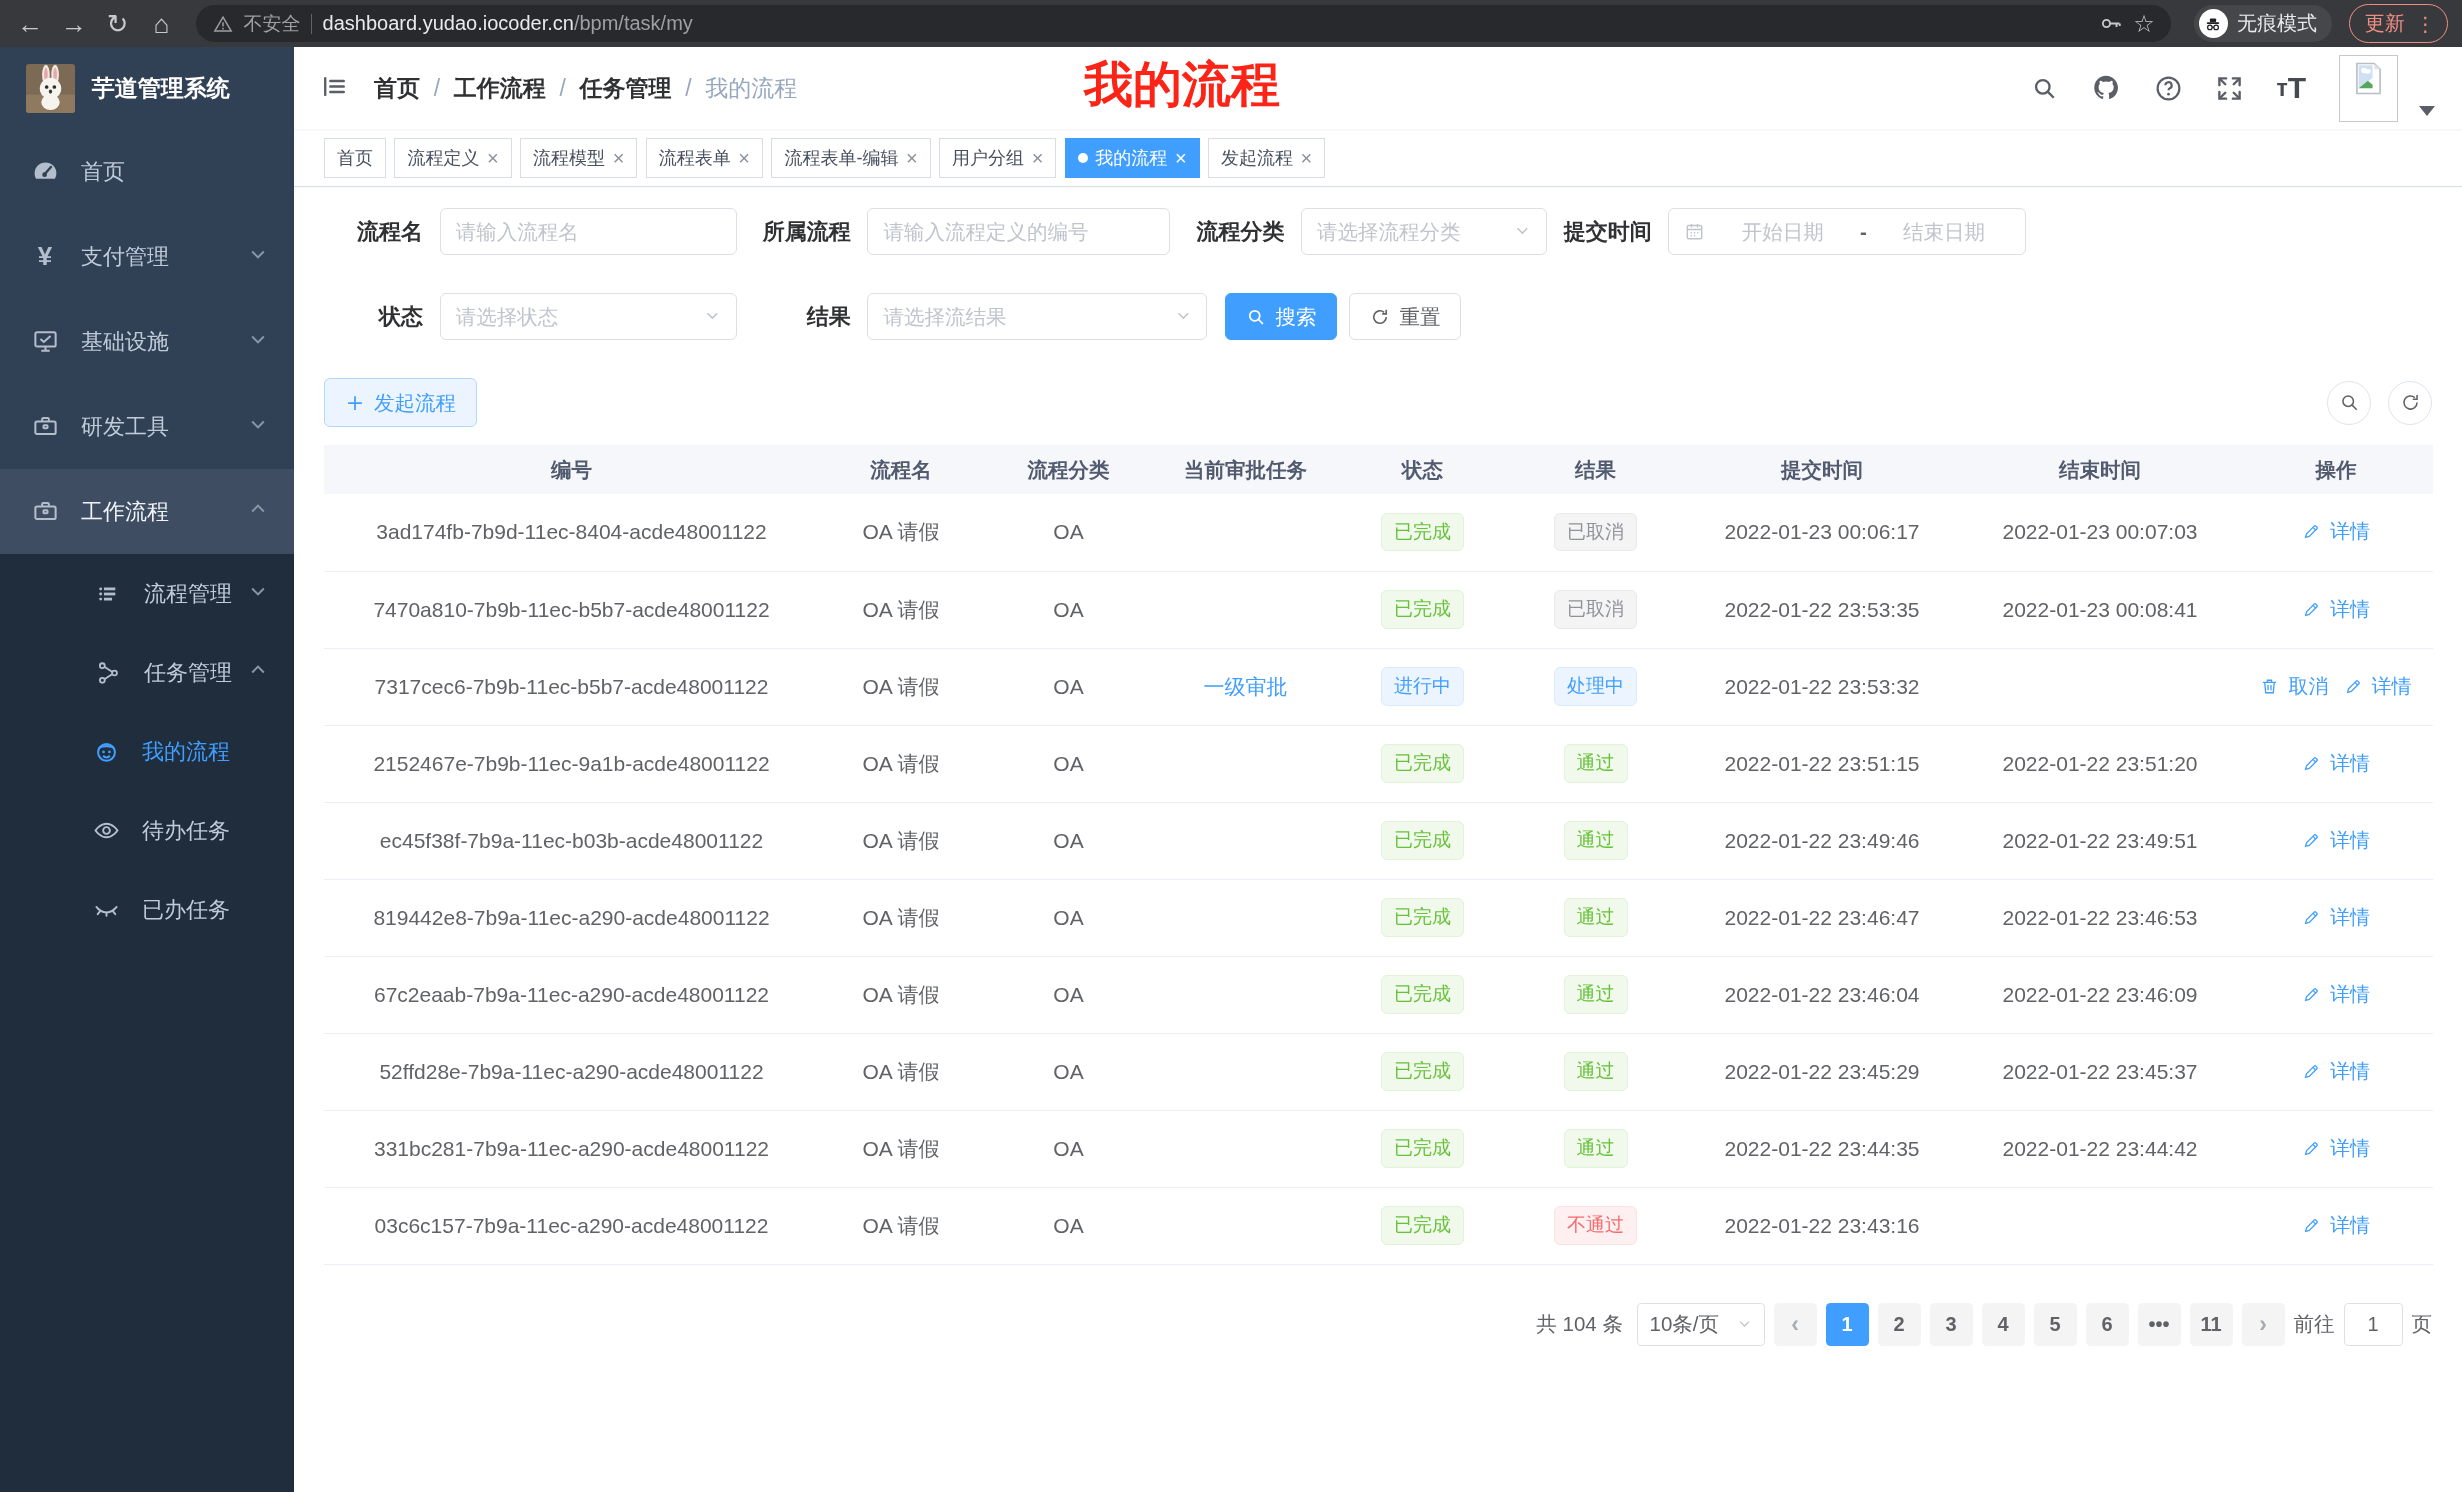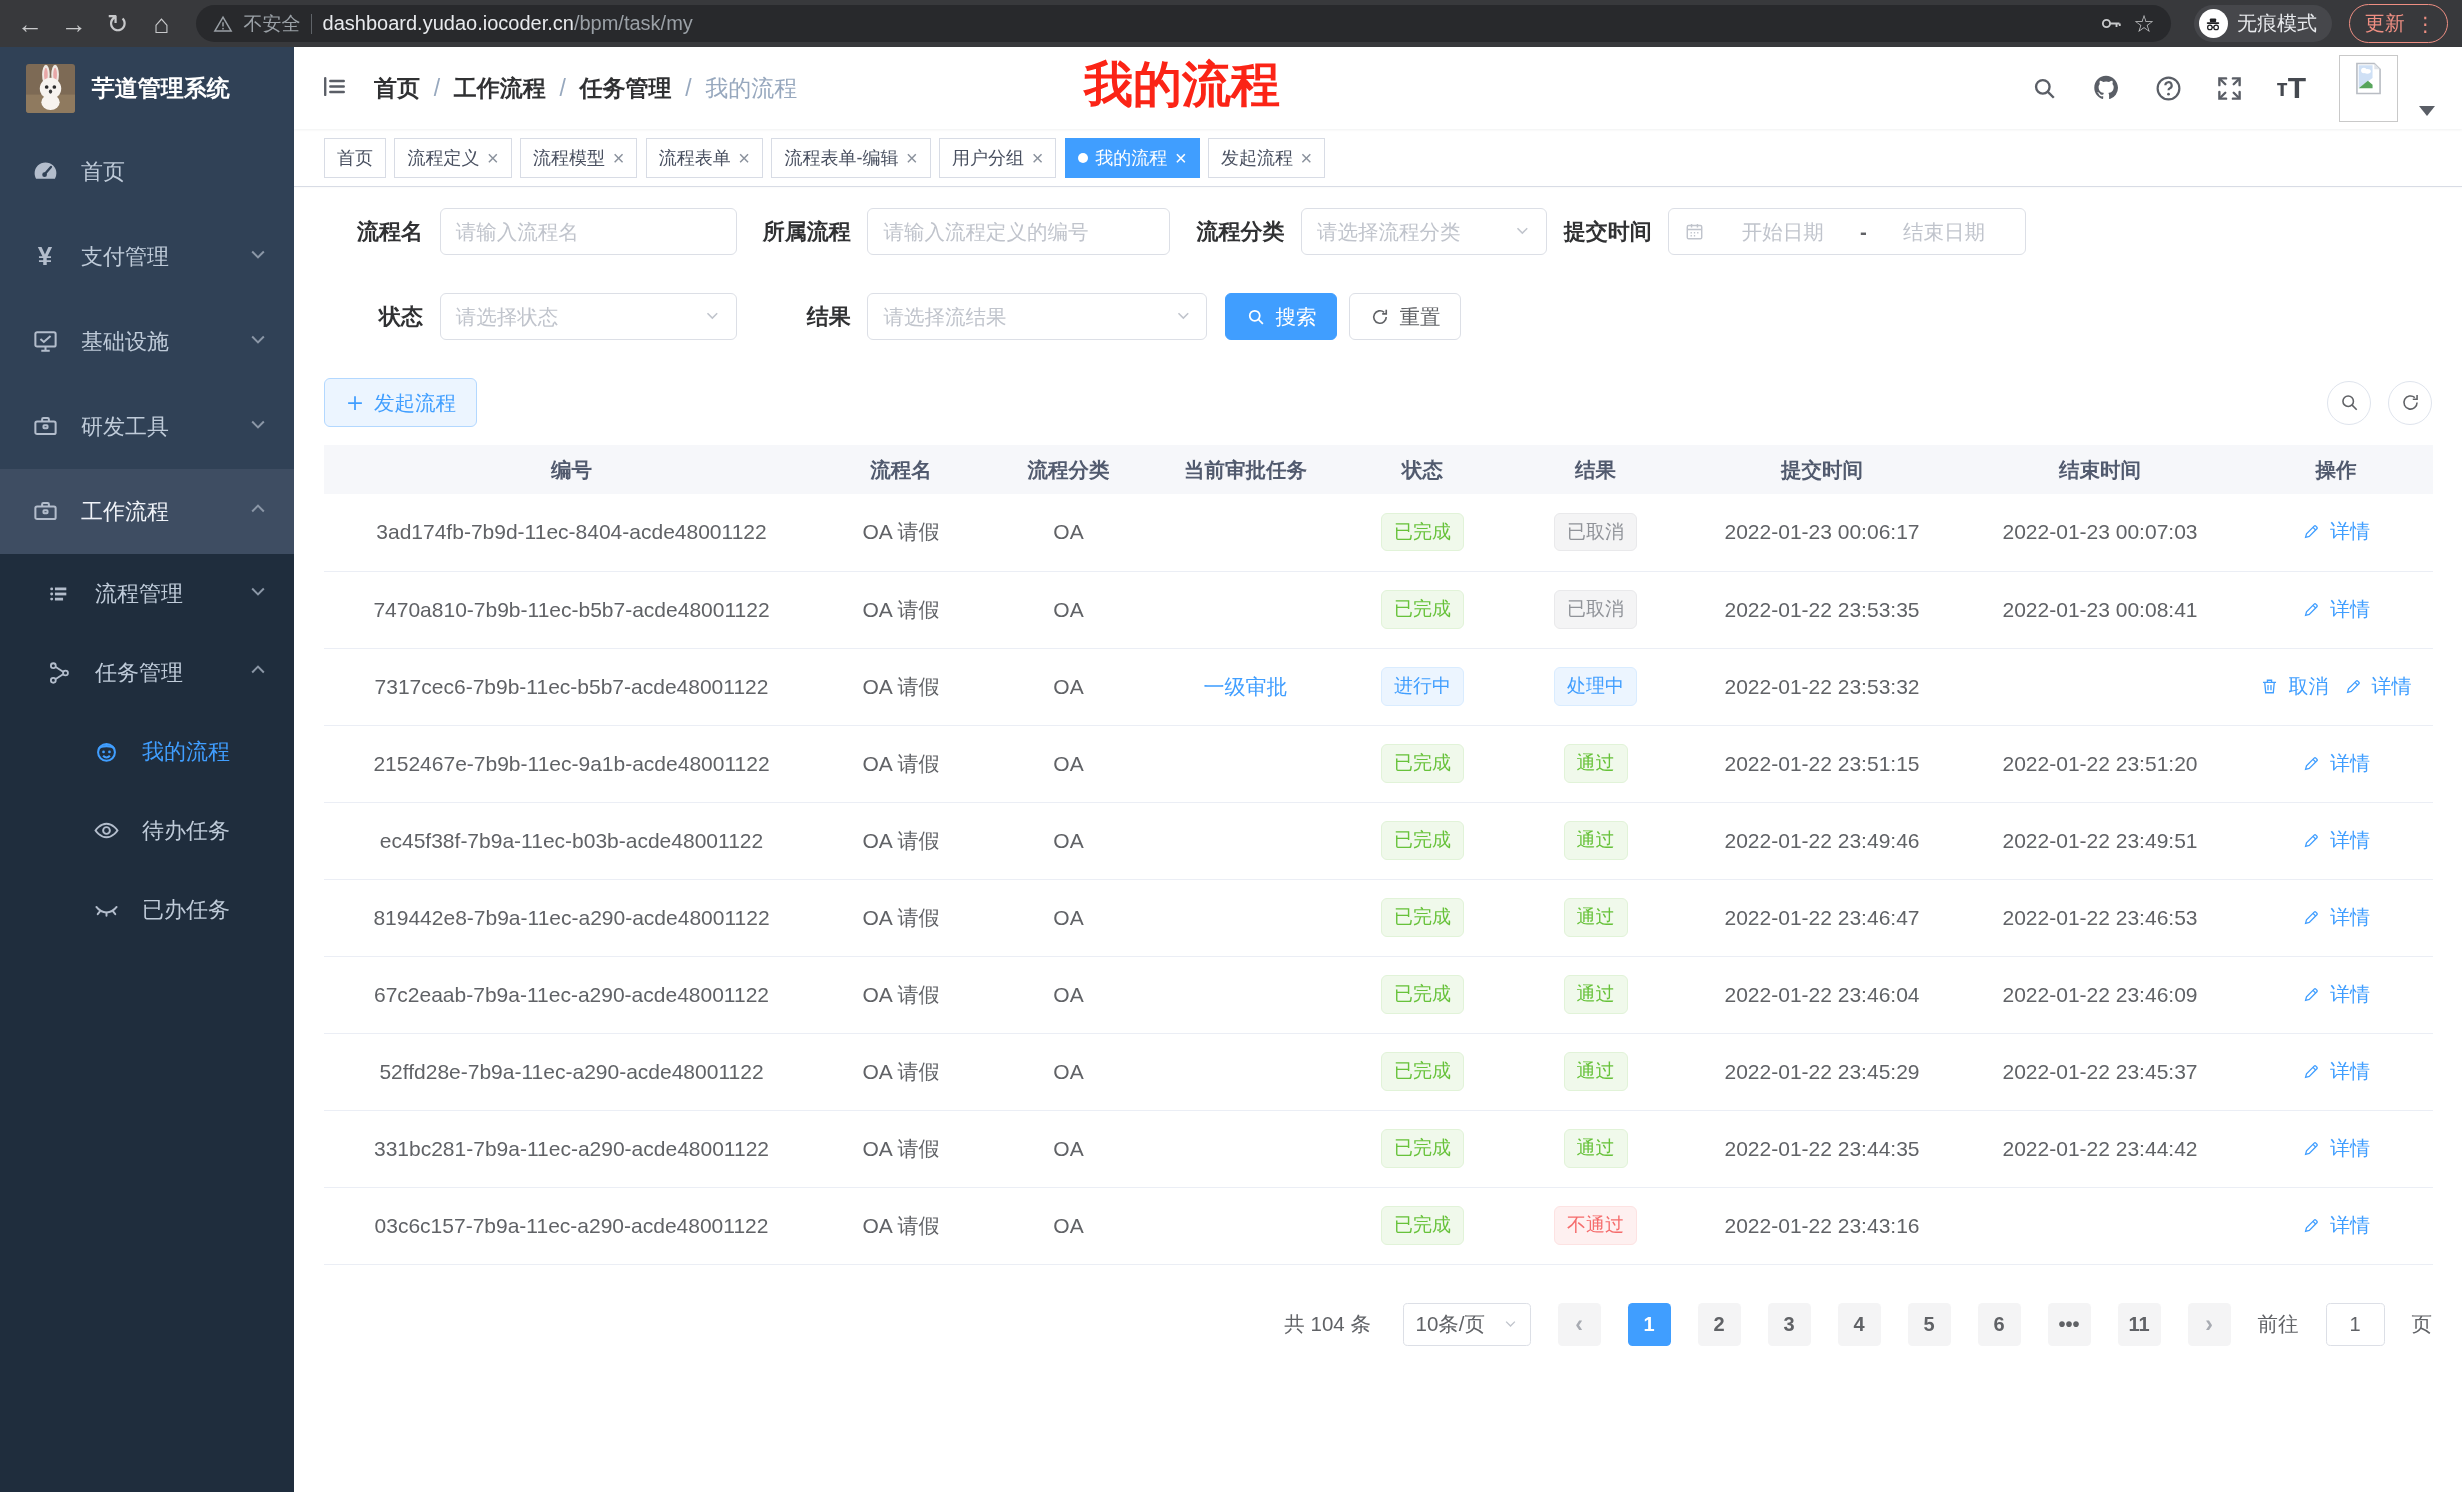--- a/index.html
+++ b/index.html
@@ -32,21 +32,21 @@
   .app{display:flex;height:1446px}
   .sidebar{width:294px;background:var(--sidebar);color:var(--side-text);display:flex;flex-direction:column;flex-shrink:0}
   .logo-row{height:82px;display:flex;align-items:center;gap:16.7px;padding-left:26px}
   .logo-img{width:49px;height:49px;border-radius:3px;overflow:hidden;flex-shrink:0}
   .logo-title{color:#fff;font-size:23px;font-weight:600;white-space:nowrap}
   .menu-item{height:85px;display:flex;align-items:center;gap:21px;padding-left:30px;position:relative;font-size:22px;cursor:pointer;white-space:nowrap}
   .menu-item .mi-icon{width:30px;display:flex;justify-content:center;color:#b3bdcc}
   .menu-item .chev{position:absolute;right:26px;color:#8b97a7}
   .menu-item.active-parent{background:#3e4d62;color:#f0f3f8}
   .submenu{background:var(--submenu);flex:1}
-  .submenu .menu-item{height:79px;padding-left:44px}
+  .submenu .menu-item{height:79px;padding-left:93px}
   .submenu .menu-item.lvl3{padding-left:91px}
   .submenu .menu-item.current{color:var(--blue)}
   .submenu .menu-item.current .mi-icon{color:var(--blue)}
   .yen{font-size:26px;font-weight:700;color:#b3bdcc}
 
   .main{flex:1;display:flex;flex-direction:column;background:#fff;min-width:0}
 
   
   .navbar{height:82px;display:flex;align-items:center;padding:0 27px;box-shadow:0 0.8px 3px rgba(0,21,41,.08);position:relative;z-index:2;background:#fff}
   .hamburger{color:#5a5e66;margin-right:26px;cursor:pointer}
@@ -96,21 +96,21 @@
   col.c-status{width:171px}col.c-result{width:175px}col.c-sub{width:278px}col.c-end{width:278px}col.c-op{width:194px}
   .badge{display:inline-block;padding:6.8px 12px;border-radius:6px;font-size:19px;line-height:1.2;border:0.8px solid transparent}
   .badge.success{color:#67c23a;background:#f0f9eb;border-color:#e1f3d8}
   .badge.info{color:#909399;background:#f4f4f5;border-color:#e9e9eb}
   .badge.primary{color:var(--blue);background:#ecf5ff;border-color:#d9ecff}
   .badge.danger{color:#f56c6c;background:#fef0f0;border-color:#fde2e2}
   .task-link{color:var(--blue);cursor:pointer}
   .op-link{color:var(--blue);font-size:20px;cursor:pointer;display:inline-flex;align-items:center;gap:9px;margin:0 7.6px;text-decoration:none}
 
   
-  .pagination{display:flex;align-items:center;justify-content:flex-end;gap:27px;margin-top:38px;font-size:20.5px;color:#606266}
+  .pagination{display:flex;align-items:center;justify-content:flex-end;gap:9px;margin-top:38px;font-size:20.5px;color:#606266}
   .pg-total{margin-right:4.6px}
   .pg-size{width:128px;height:43px;border:0.8px solid var(--border);border-radius:4.6px;display:flex;align-items:center;justify-content:space-between;padding:0 12px;cursor:pointer}
   .pg-size .chev{color:#c0c4cc}
   .pg-btn{min-width:43px;height:43px;border-radius:4.6px;background:#f4f4f5;display:flex;align-items:center;justify-content:center;font-size:20px;font-weight:600;color:#606266;cursor:pointer;padding:0 6px}
   .pg-btn.active{background:var(--blue);color:#fff}
   .pg-btn.nav{color:#a8abb2;font-size:23px}
   .pg-goto-input{width:59px;height:43px;border:0.8px solid var(--border);border-radius:4.6px;text-align:center;font-size:20px;color:#606266;outline:none;background:#fff}
 </style>
 </head>
 <body>

